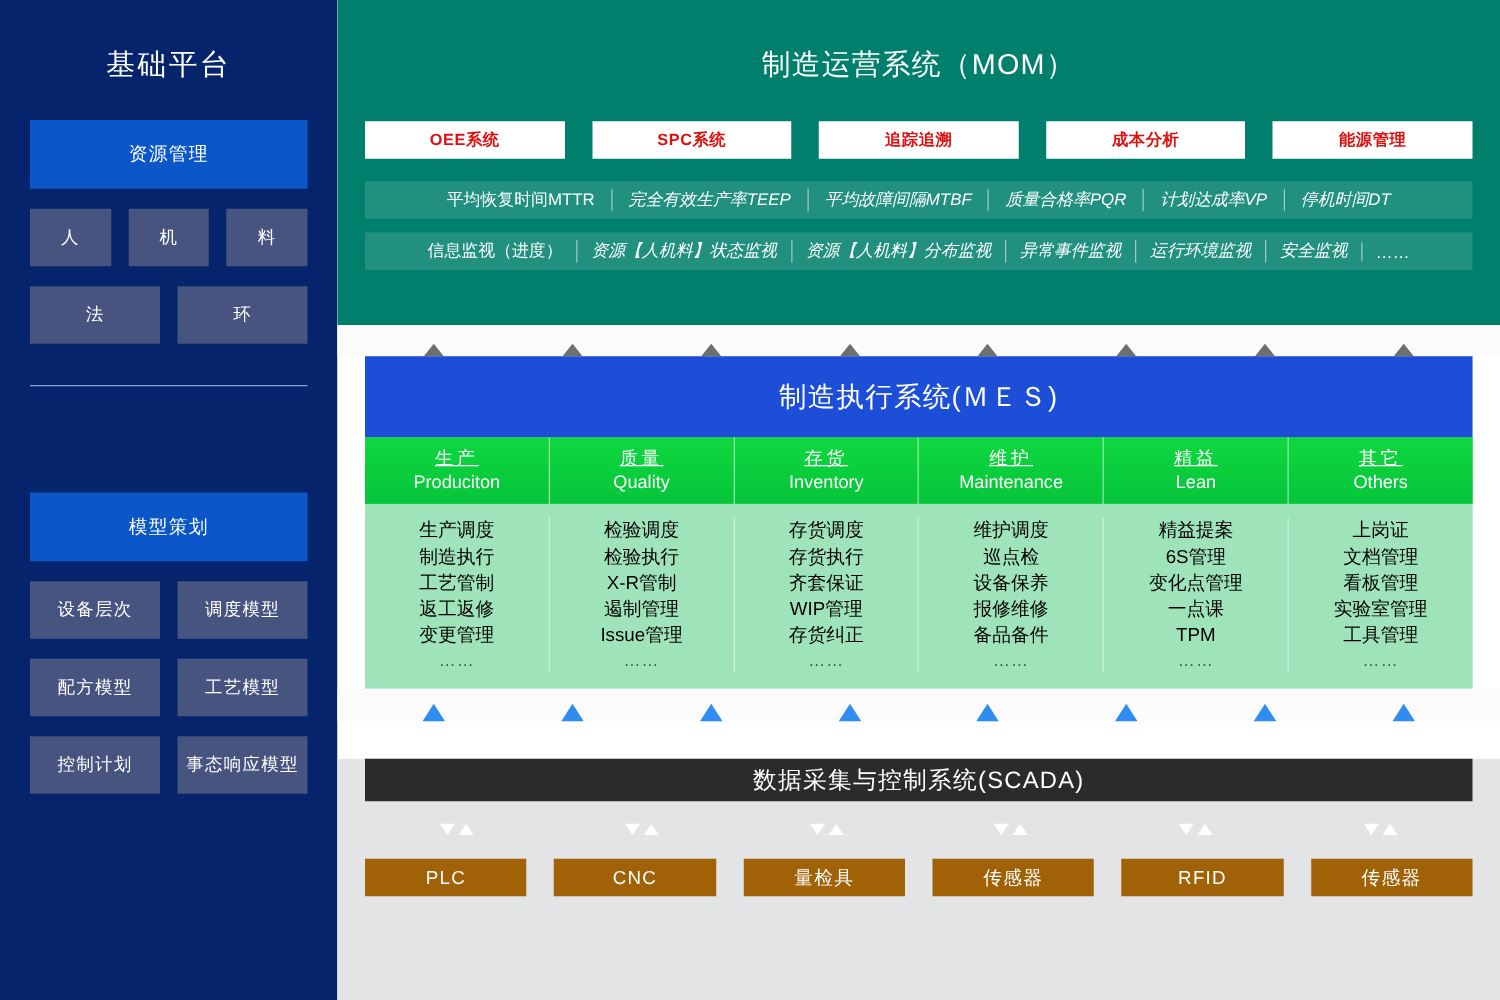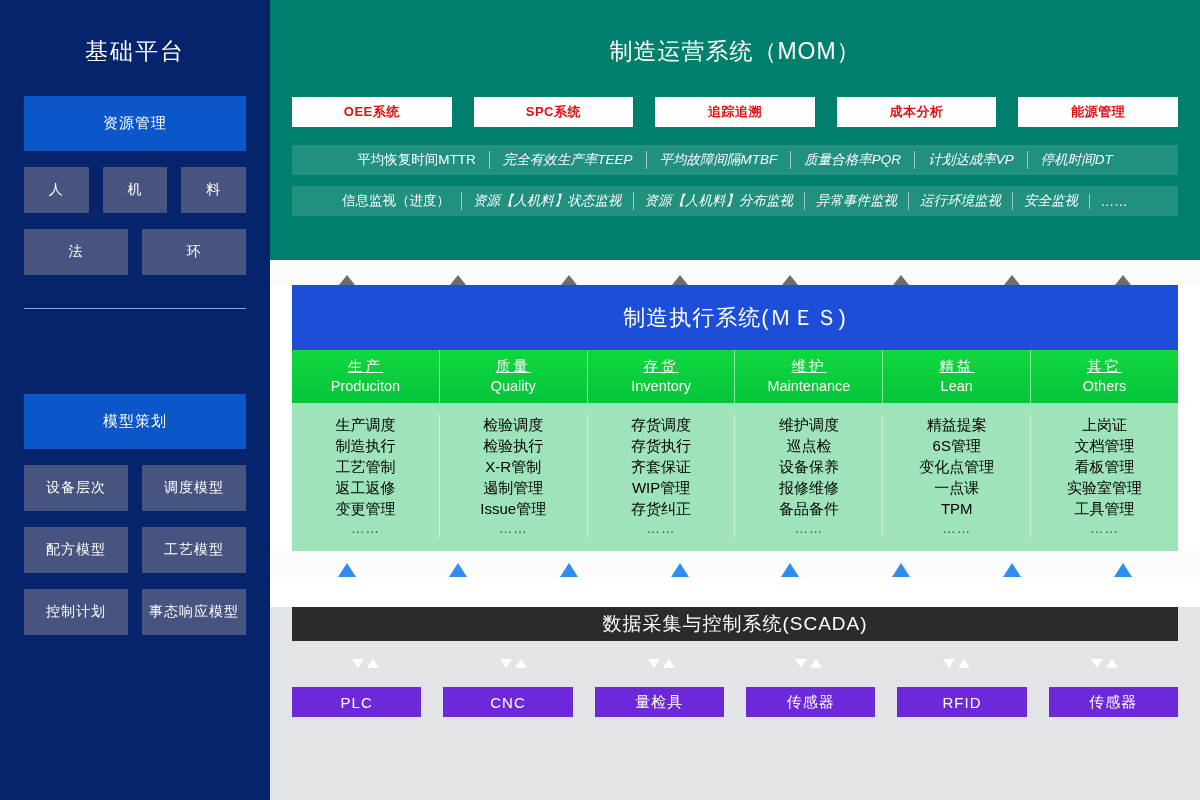--- a/index.html
+++ b/index.html
@@ -187,21 +187,21 @@
   .arr-up {
     width: 0; height: 0;
     border-left: 6px solid transparent;
     border-right: 6px solid transparent;
     border-bottom: 9px solid #ffffff;
   }
   .dev-row { display: flex; gap: 22px; margin-top: 19px; }
   .dev-box {
     flex: 1 1 0;
     height: 30px;
-    background: #6d28d9;
+    background: #a16207;
     color: #ffffff;
     font-size: 15px;
     display: flex; align-items: center; justify-content: center;
     letter-spacing: 1px;
   }
 </style>
 </head>
 <body>
 
 <div id="app">

